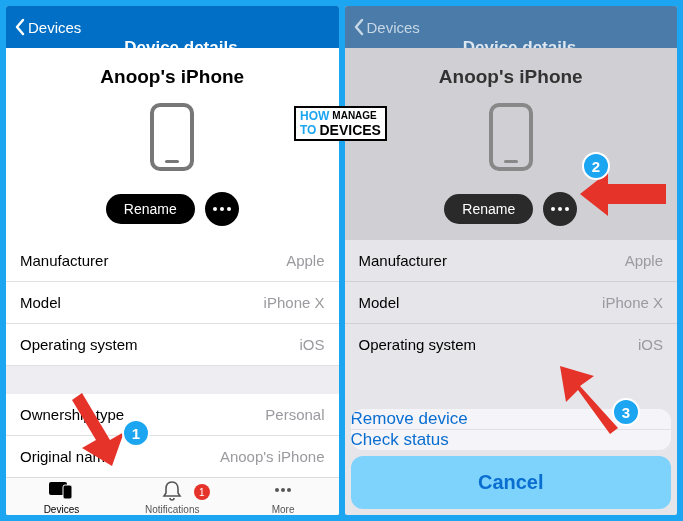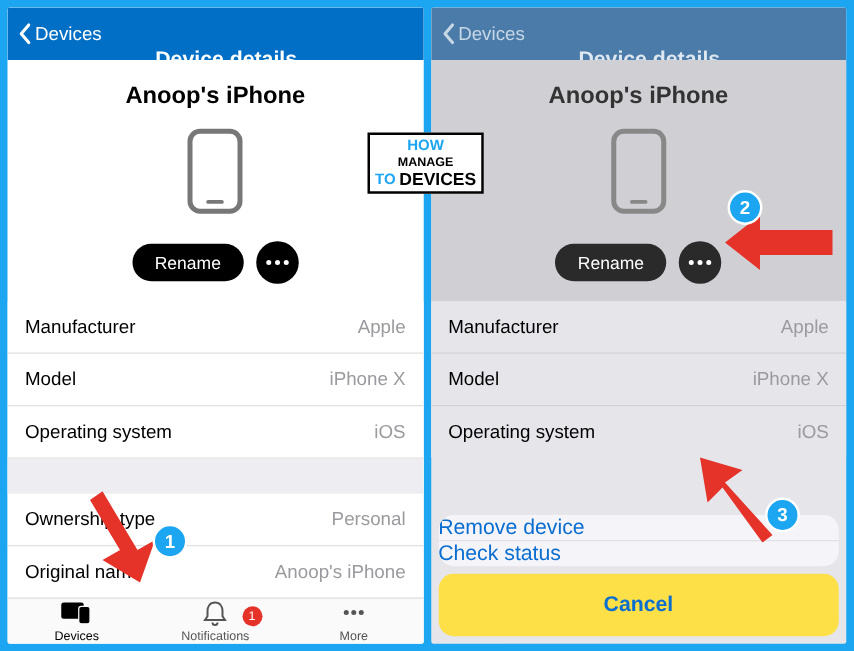--- a/index.html
+++ b/index.html
@@ -138,25 +138,25 @@
   }
   .sheet-item {
     text-align: left;
     padding: 0 0;
     font-size: 17px;
     color: #0a6ed1;
     border-bottom: 1px solid #e1e0e6;
   }
   .sheet-item:last-child { border-bottom: none; }
   .sheet-cancel {
-    background: #fde047;
+    background: #7dd3fc;
     border-radius: 12px;
     text-align: center;
     padding: 15px 0;
-    font-size: 17px;
+    font-size: 20px;
     font-weight: 600;
     color: #0a6ed1;
   }
   .step-badge {
     position: absolute;
     width: 28px; height: 28px;
     background: #1ca5f0;
     color: #fff;
     border-radius: 50%;
     display: flex; align-items: center; justify-content: center;
@@ -324,21 +324,21 @@
 <svg class="arrow-red" style="left:578px; top:172px;" width="90" height="45" viewBox="0 0 90 45">
   <path d="M88 12 L30 12 L30 0 L2 22 L30 44 L30 32 L88 32 Z" fill="#e5332a"></path>
 </svg>
 
 <div class="step-badge" style="left:612px; top:398px;">3</div>
 <svg class="arrow-red" style="left:548px; top:358px;" width="80" height="80" viewBox="0 0 80 80">
   <path d="M70 70 L32 28 L46 18 L12 8 L18 44 L30 32 L62 76 Z" fill="#e5332a"></path>
 </svg>
 
 <div class="logo-overlay">
-  <div style="display:flex;gap:3px;align-items:center;flex-direction:column;">
+  <div style="display:flex;gap:3px;align-items:center;">
     <span class="logo-how">HOW</span>
     <span class="logo-manage">MANAGE</span>
   </div>
   <div style="display:flex;gap:3px;align-items:center;justify-content:flex-end;">
     <span class="logo-how">TO</span>
     <span class="logo-devices">DEVICES</span>
   </div>
 </div>
 
 </body></html>

